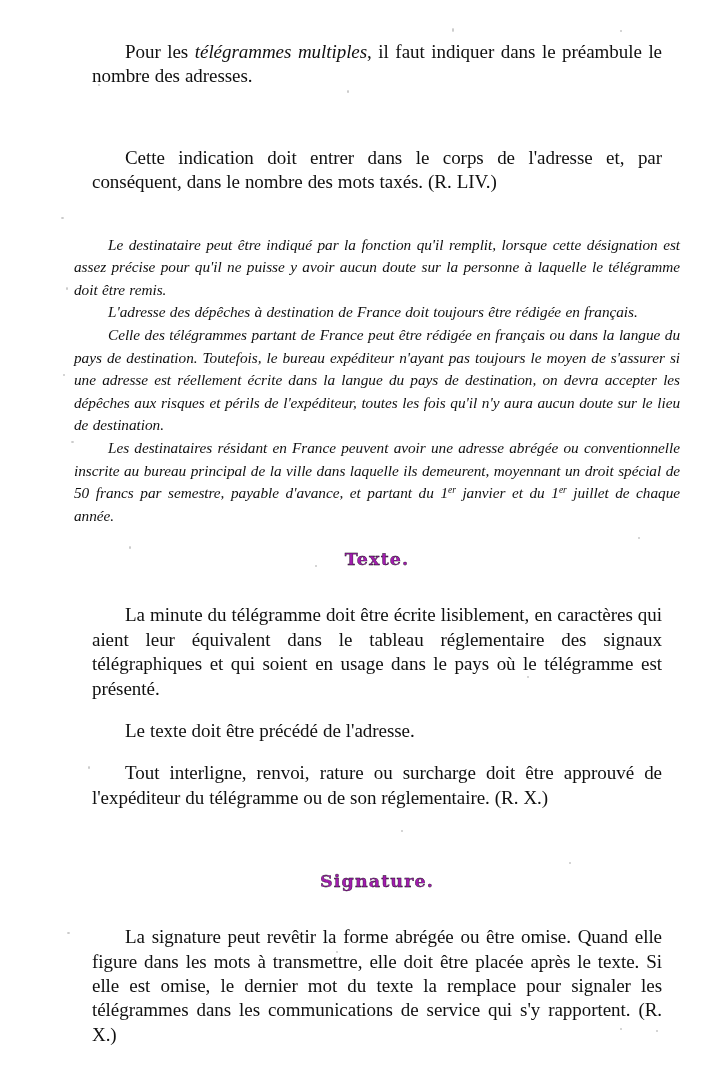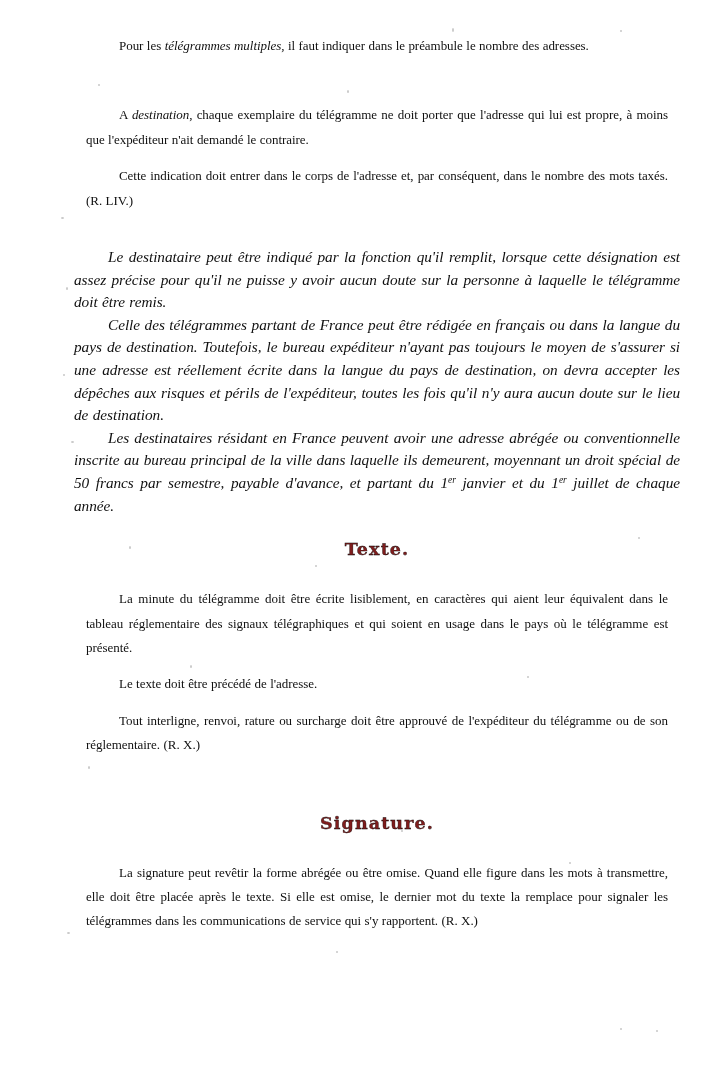--- a/index.html
+++ b/index.html
@@ -26,22 +26,22 @@
 
   #textblock {
     position: absolute;
     left: 74px;
     top: 22px;
     width: 606px;
   }
 
   
   p.roman {
-    margin: 12px;
-    font-size: 13px;
+    margin: 18px;
+    font-size: 19px;
     line-height: 24.4px;
     text-align: justify;
     text-indent: 33px;
     letter-spacing: -0.05px;
     word-spacing: 0.3px;
     -webkit-font-smoothing: none;
   }
 
   
   p.italic {
@@ -61,21 +61,21 @@
 
   
   h2.heading {
     margin: 0;
     text-align: center;
     font-family: "DejaVu Serif", "Liberation Serif", serif;
     font-weight: bold;
     font-size: 17.5px;
     letter-spacing: 1.1px;
     line-height: 22px;
-    color: #7f1d1d;
+    color: #a21caf;
     -webkit-text-stroke: 0.35px #0a0a0a;
   }
 
   
   .it { font-style: italic; }
 
   sup.ord {
     font-size: 0.62em;
     vertical-align: 0.52em;
     line-height: 0;
@@ -126,28 +126,28 @@
   <div class="speck" style="left:336px; top:951px; width:2px; height:2px;"></div>
   <div class="speck" style="left:620px; top:1028px; width:2px; height:2px;"></div>
   <div class="speck" style="left:656px; top:1030px; width:2px; height:2px;"></div>
 
   <div id="textblock">
 
     <p class="roman"><span>Pour les </span><span class="it">télégrammes multiples</span><span>, il faut indiquer dans le préambule le nombre des adresses.</span></p>
 
     <div class="gap-lg"></div>
 
-    <p class="roman"><span>A </span><span class="it">destination</span><span>, chaque exemplaire du télégramme ne doit porter que l'adresse qui lui est propre, à moins que l'expéditeur n'ait demandé le contraire.</span></p>
 
     <p class="roman">Cette indication doit entrer dans le corps de l'adresse et, par conséquent, dans le nombre des mots taxés. (R. LIV.)</p>
 
     <div class="gap-lg"></div>
 
     <p class="italic">Le destinataire peut être indiqué par la fonction qu'il remplit, lorsque cette désignation est assez précise pour qu'il ne puisse y avoir aucun doute sur la personne à laquelle le télégramme doit être remis.</p>
 
+    <p class="italic">L'adresse des dépêches à destination de France doit toujours être rédigée en français.</p>
 
     <p class="italic">Celle des télégrammes partant de France peut être rédigée en français ou dans la langue du pays de destination. Toutefois, le bureau expéditeur n'ayant pas toujours le moyen de s'assurer si une adresse est réellement écrite dans la langue du pays de destination, on devra accepter les dépêches aux risques et périls de l'expéditeur, toutes les fois qu'il n'y aura aucun doute sur le lieu de destination.</p>
 
     <p class="italic"><span>Les destinataires résidant en France peuvent avoir une adresse abrégée ou conventionnelle inscrite au bureau principal de la ville dans laquelle ils demeurent, moyennant un droit spécial de 50 francs par semestre, payable d'avance, et partant du 1</span><sup class="ord">er</sup><span> janvier et du 1</span><sup class="ord">er</sup><span> juillet de chaque année.</span></p>
 
     <div class="gap-lg"></div>
 
     <h2 class="heading">Texte.</h2>
 
     <div class="gap-md"></div>

